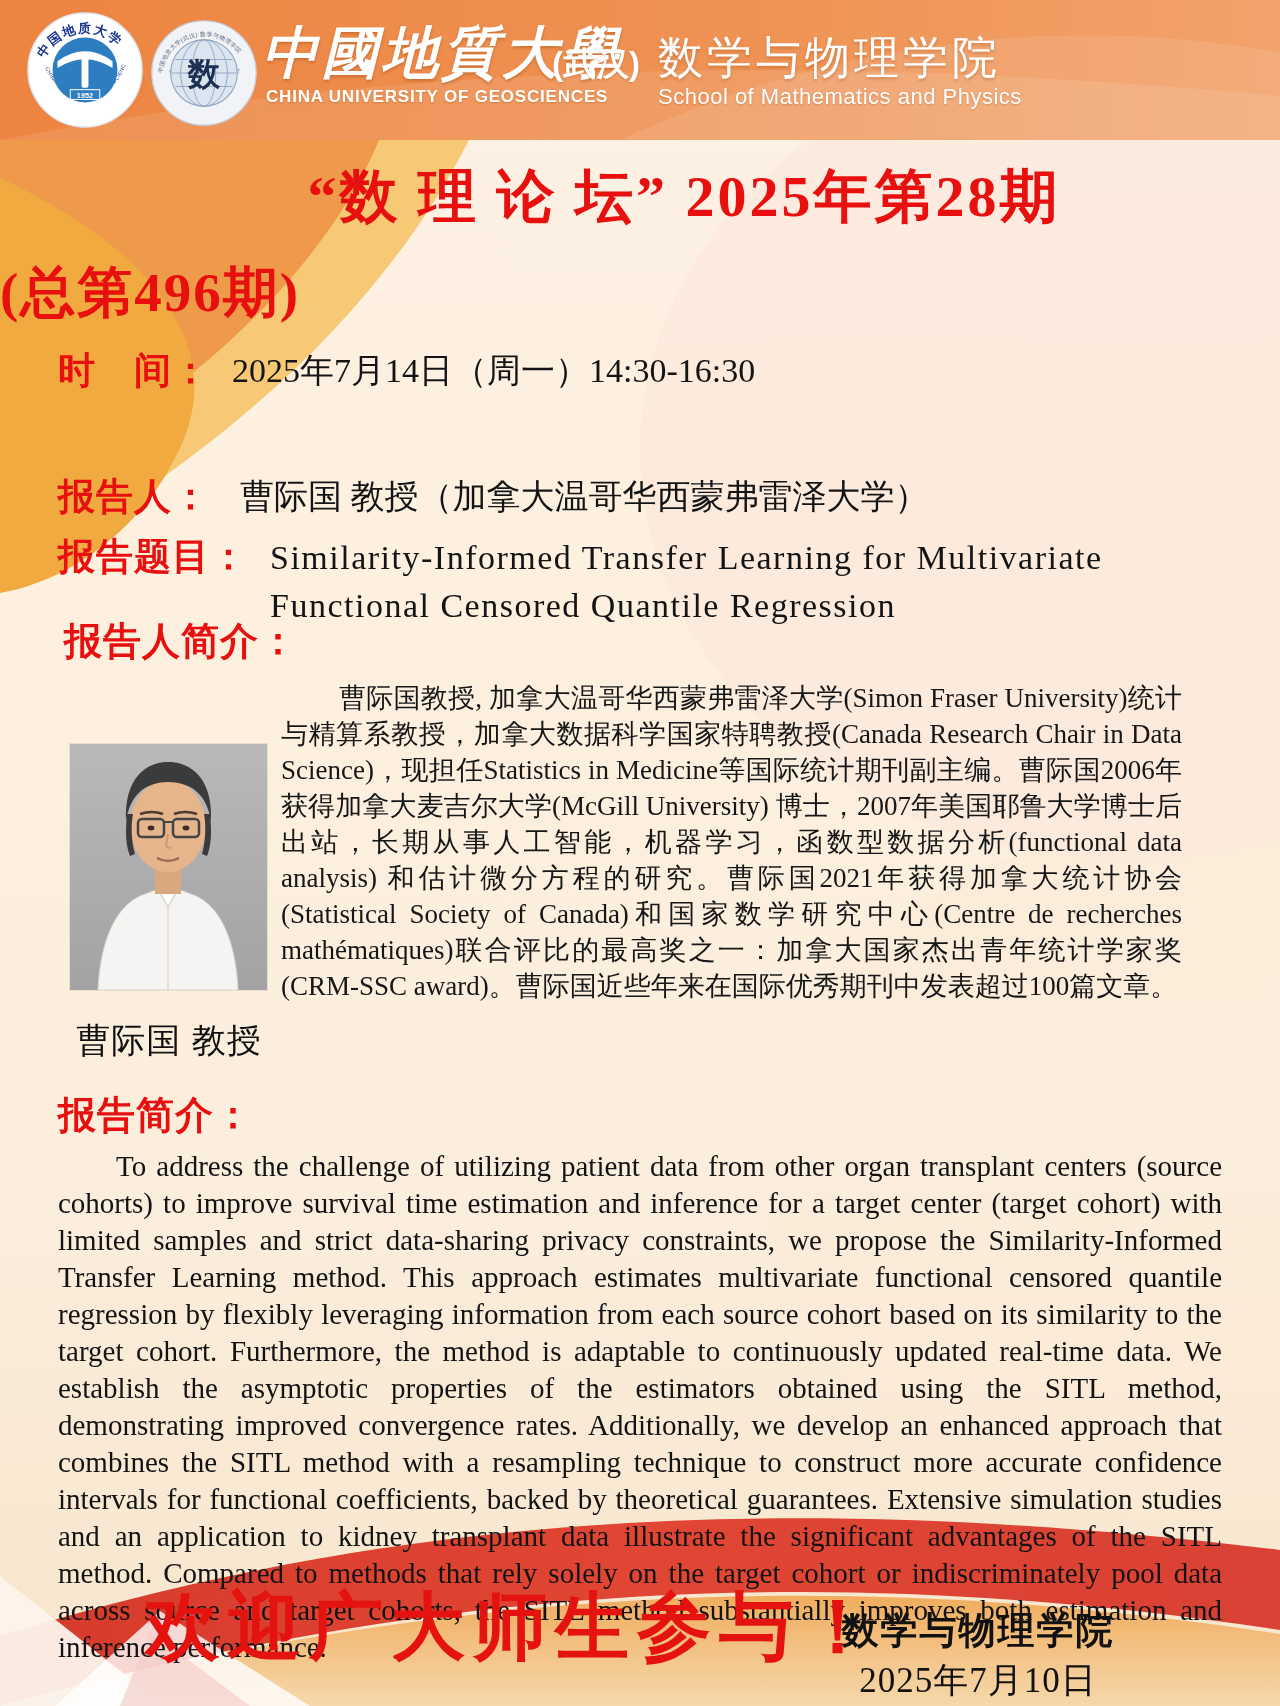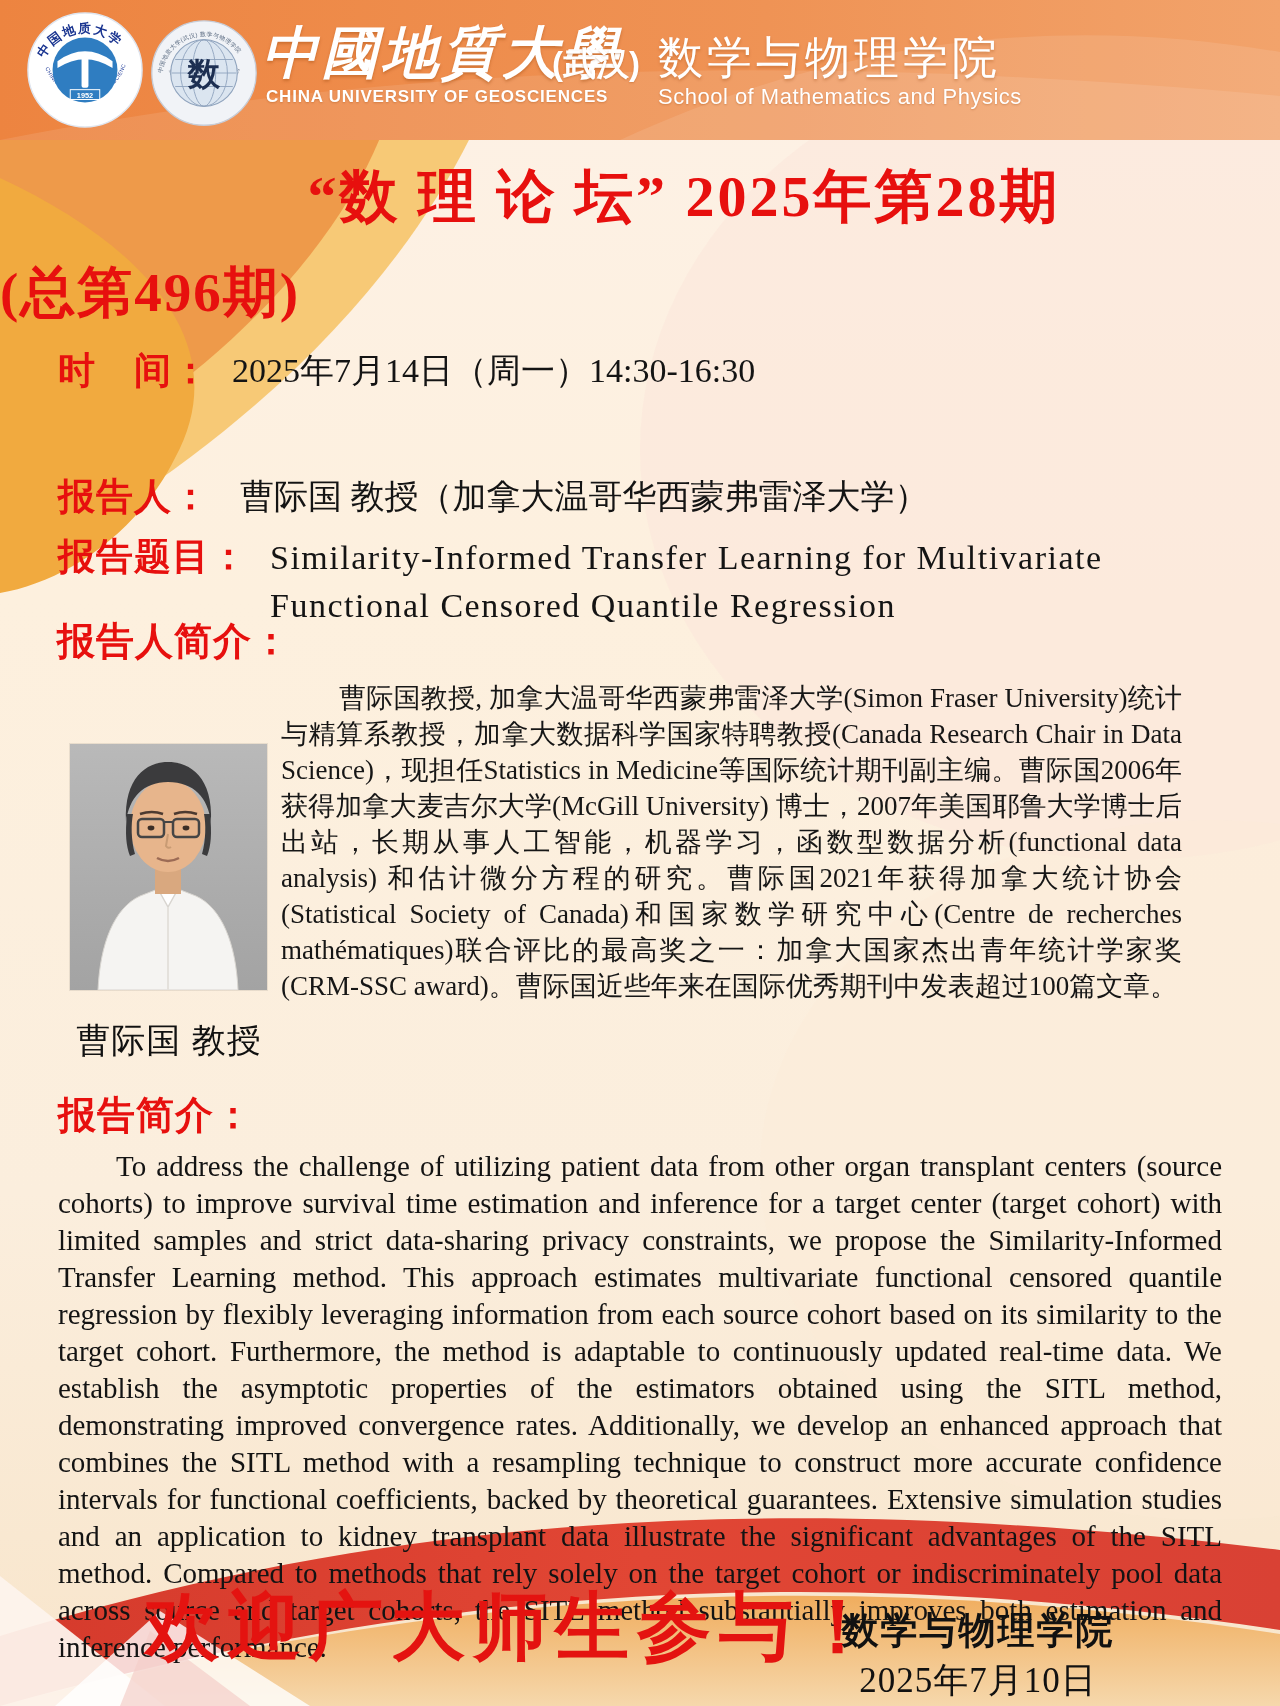--- a/index.html
+++ b/index.html
@@ -44,21 +44,21 @@
   
   .info-row{ left:58px; display:flex; align-items:flex-start; }
   .row-time{ top:348px; } .row-place{ top:414px; } .row-speaker{ top:474px;gap:8px; } .row-topic{ top:534px; }
   .info-label{ color:#e7100e; font-weight:bold; font-size:37px; line-height:46px;
                white-space:nowrap; letter-spacing:1px; }
   .info-value{ color:#141414; font-family:"Liberation Serif","DejaVu Serif",serif;
                font-size:34px; line-height:46px; margin-left:22px; }
   .topic-value{ width:915px; line-height:48px; letter-spacing:1.5px; }
 
   .section-label{ color:#e7100e; font-weight:bold; font-size:38px; letter-spacing:1px; }
-  .bio-label{ left:57px; top:616px; }
+  .bio-label{ left:64px; top:616px; }
   .abstract-label{ left:58px; top:1090px; }
 
   
   .photo{ left:70px; top:744px; width:197px; height:246px; box-shadow:0 0 0 1px rgba(0,0,0,.08); }
   .photo-caption{ left:40px; top:1018px; width:258px; text-align:center;
                   font-size:34px; color:#111; letter-spacing:1px; }
   .bio-text{ left:281px; top:680px; width:901px; color:#161616;
              font-family:"Liberation Serif","DejaVu Serif",serif;
              font-size:27px; line-height:36px; text-align:justify; text-indent:2.15em; }
 

